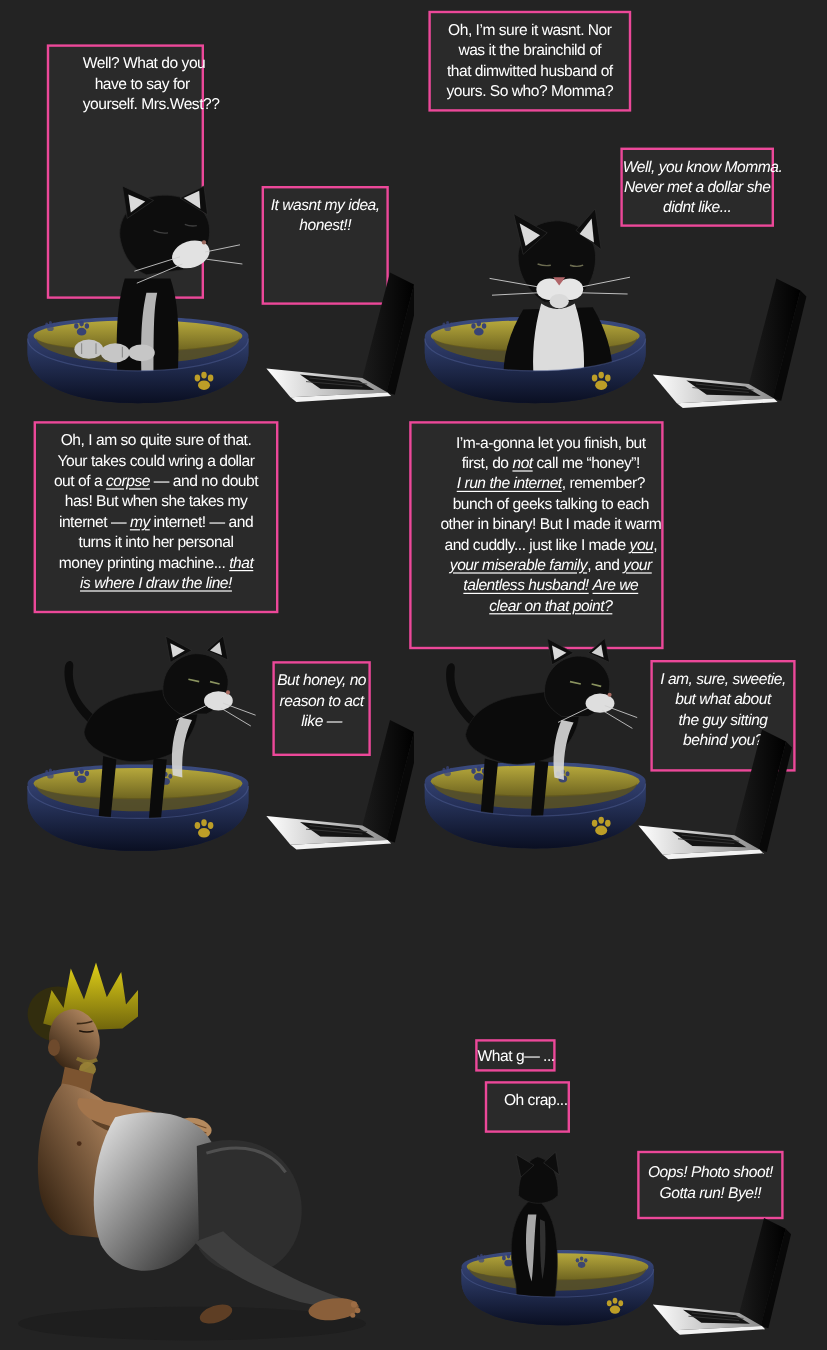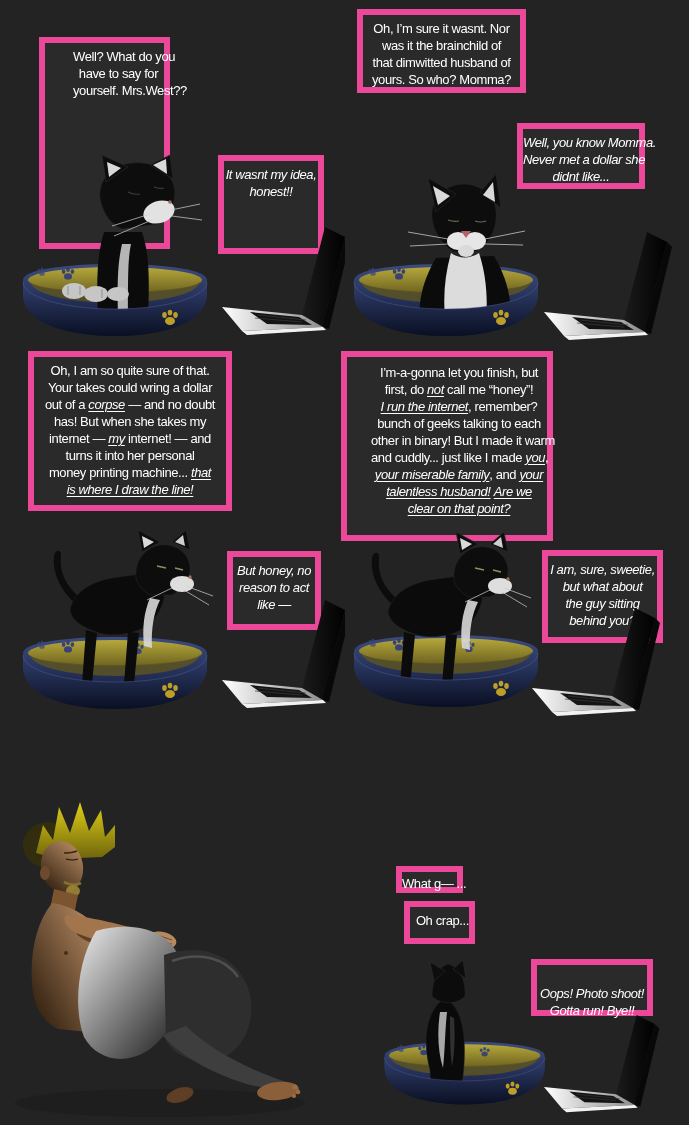--- a/index.html
+++ b/index.html
@@ -1,35 +1,35 @@
 <!DOCTYPE html>
 <html><head>
 <meta charset="utf-8">
 <style>
   html,body{margin:0;padding:0;background:#232323;}
   .page{position:relative;width:689px;height:1125px;background:#232323;overflow:hidden;
         font-family:"Liberation Sans",sans-serif;}
-  .bubble{position:absolute;box-sizing:border-box;border:6px solid #ec4899;background:#2a2a2a;
+  .bubble{position:absolute;box-sizing:border-box;border:2px solid #ec4899;background:#2a2a2a;
           color:#ffffff;text-align:center;font-size:13px;line-height:17px;letter-spacing:-0.4px;
           padding-top:5px;z-index:1;}
   .bubble.it{font-style:italic;}
   .ln{white-space:nowrap;}
   .ui{font-style:italic;text-decoration:underline;text-underline-offset:2px;}
   .scene{position:absolute;z-index:2;pointer-events:none;}
   #b1{left:39px;top:37px;width:131px;height:212px;padding-left:28px;}
   #b2{left:218px;top:155px;width:106px;height:99px;}
   #b3{left:357px;top:9px;width:169px;height:84px;}
   #b4{left:517px;top:123px;width:128px;height:66px;}
   #b5{left:28px;top:351px;width:204px;height:160px;}
-  #b6{left:227px;top:551px;width:94px;height:79px;}
+  #b6{left:227px;top:551px;width:82px;height:79px;}
   #b7{left:341px;top:351px;width:212px;height:190px;padding-top:7px;padding-left:24px;}
   #b8{left:542px;top:550px;width:121px;height:93px;}
   #b9{left:396px;top:866px;width:67px;height:27px;padding-top:3px;}
   #b10{left:404px;top:901px;width:71px;height:43px;text-align:right;}
-  #b11{left:531px;top:959px;width:122px;height:57px;padding-top:20px;}
+  #b11{left:531px;top:959px;width:122px;height:57px;padding-top:7px;}
   #scene1{left:0;top:150px;}
   #scene2{left:344px;top:150px;}
   #scene3{left:0;top:520px;}
   #scene4{left:344px;top:520px;}
   #scene5{left:344px;top:940px;}
   #sceneHuman{left:10px;top:795px;}
 </style>
 </head>
 <body>
 

